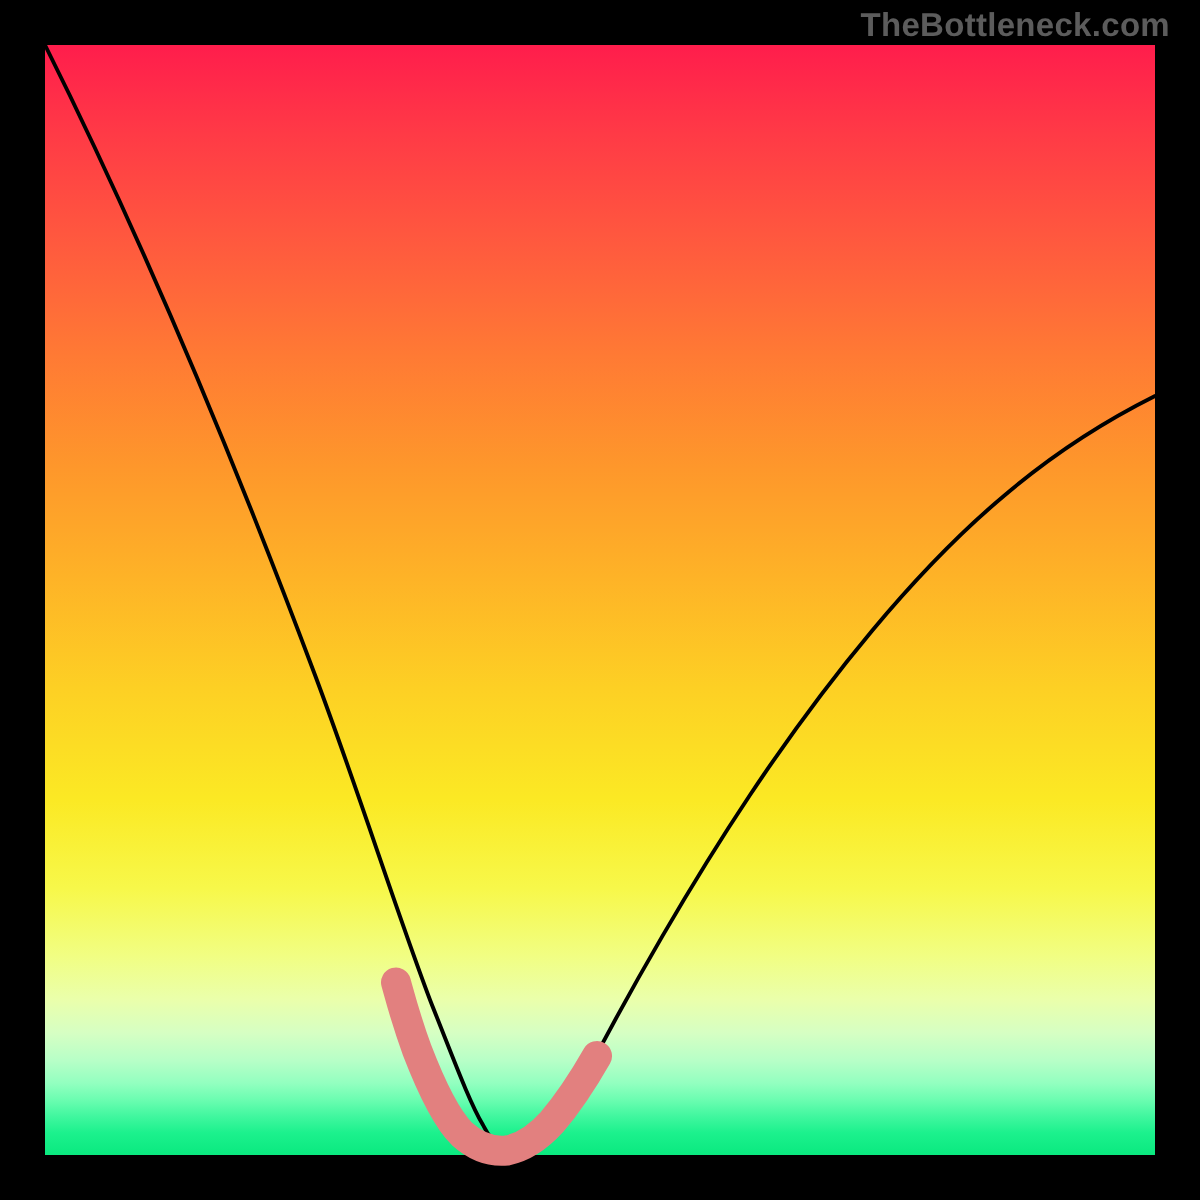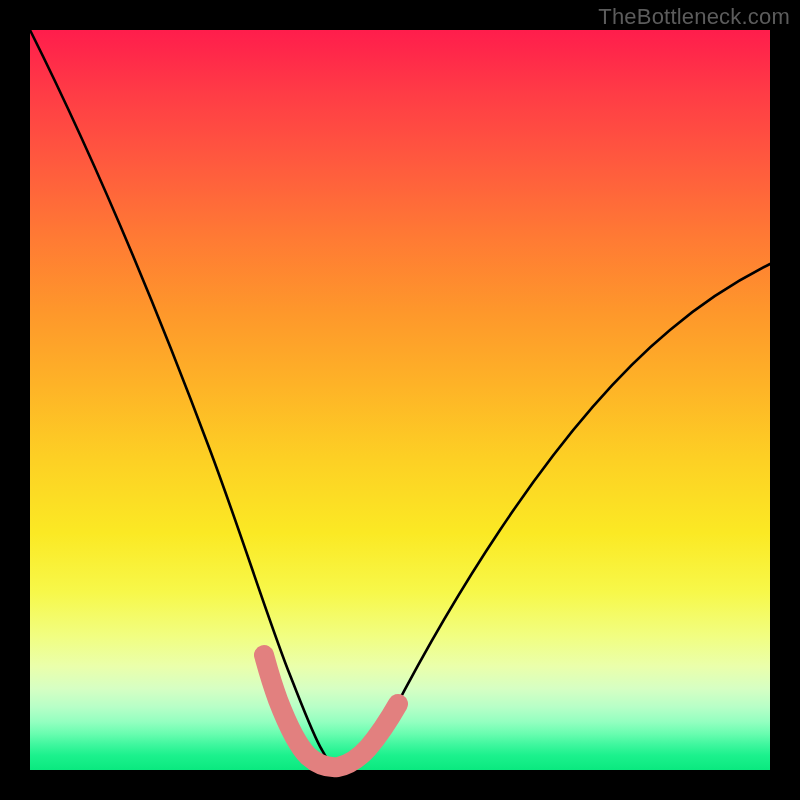--- a/index.html
+++ b/index.html
@@ -42,25 +42,25 @@
       #93ffc0 93.5%,
       #6cfdb1 95%,
       #41f79f 96.5%,
       #1cf18d 98%,
       #0ae97f 100%
     );
   }
   .watermark {
     position: absolute;
     top: 4px;
-    right: 10px;
+    right: 20px;
     color: #5c5c5c;
     font-size: 22px;
     letter-spacing: 0.2px;
-    font-weight: 400;
+    font-weight: 700;
   }
   svg.curve {
     position: absolute;
     left: 0;
     top: 0;
     width: 740px;
     height: 740px;
     overflow: visible;
   }
 </style>

